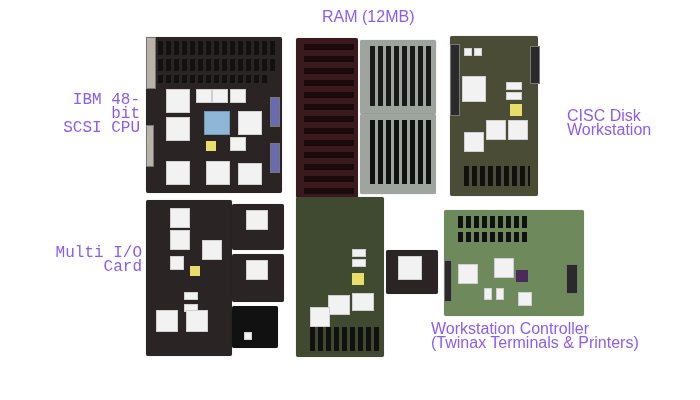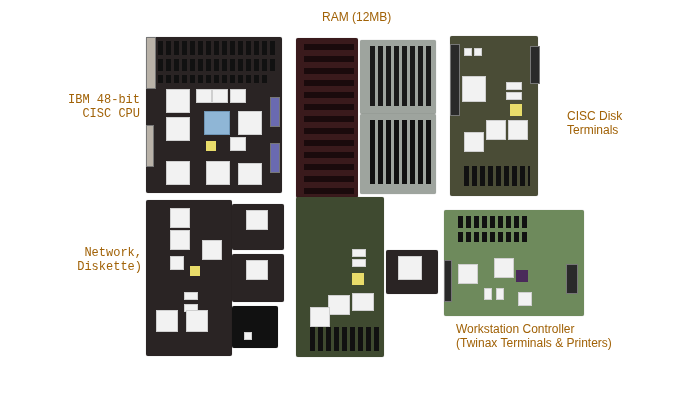--- a/index.html
+++ b/index.html
@@ -1,17 +1,17 @@
 <!DOCTYPE html>
 <html><head>
 <meta charset="utf-8">
 <style>
   html,body{margin:0;padding:0;background:#fff;}
   body{width:700px;height:400px;position:relative;overflow:hidden;font-family:"Liberation Sans",sans-serif;}
-  .label{position:absolute;color:#a16207;font-size:12px;line-height:14px;}
+  .label{position:absolute;color:#8b5cf6;font-size:16px;line-height:14px;}
   .label span{display:block;}
   .r{text-align:right;font-family:Liberation Mono, monospace;}
   .board{position:absolute;border-radius:2px;box-shadow:0 0 1px rgba(0,0,0,.4);}
   .dark{background:#2a2424;}
   .maroon{background:#3a1a1c;}
   .grey{background:#9ea49e;}
   .olive{background:#4a4c36;}
   .green{background:#6e8a5c;}
   .chip{position:absolute;background:#f2f2f2;border:1px solid #cfcfcf;}
   .blue{position:absolute;background:#8fb6d6;border:1px solid #6f96b6;}
@@ -21,32 +21,32 @@
   .rows{position:absolute;background:repeating-linear-gradient(90deg,#111 0 5px,transparent 5px 8px);}
 </style>
 </head>
 <body>
 
 <div class="label" style="left:322px;top:10px;">
   <span>RAM (12MB)</span>
 </div>
 <div class="label r" style="left:60px;top:93px;width:80px;">
   <span>IBM 48-bit</span>
-  <span>CISC CPU</span>
+  <span>SCSI CPU</span>
 </div>
 <div class="label" style="left:567px;top:109px;">
   <span>CISC Disk</span>
-  <span>Terminals</span>
+  <span>Workstation</span>
 </div>
 <div class="label r" style="left:18px;top:246px;width:124px;">
-  <span>Network, Diskette)</span>
+  <span>Multi I/O Card</span>
 </div>
 <div class="label" style="left:294px;top:361px;">
 </div>
-<div class="label" style="left:456px;top:322px;">
+<div class="label" style="left:431px;top:322px;">
   <span>Workstation Controller</span>
   <span>(Twinax Terminals &amp; Printers)</span>
 </div>
 
 <div class="board dark" style="left:146px;top:37px;width:136px;height:156px;">
   <div class="rows" style="left:12px;top:4px;width:118px;height:14px;"></div>
   <div class="rows" style="left:12px;top:22px;width:118px;height:12px;"></div>
   <div class="rows" style="left:12px;top:38px;width:110px;height:8px;"></div>
   <div class="conn" style="left:0;top:0;width:8px;height:50px;"></div>
   <div class="conn" style="left:0;top:88px;width:6px;height:40px;"></div>

